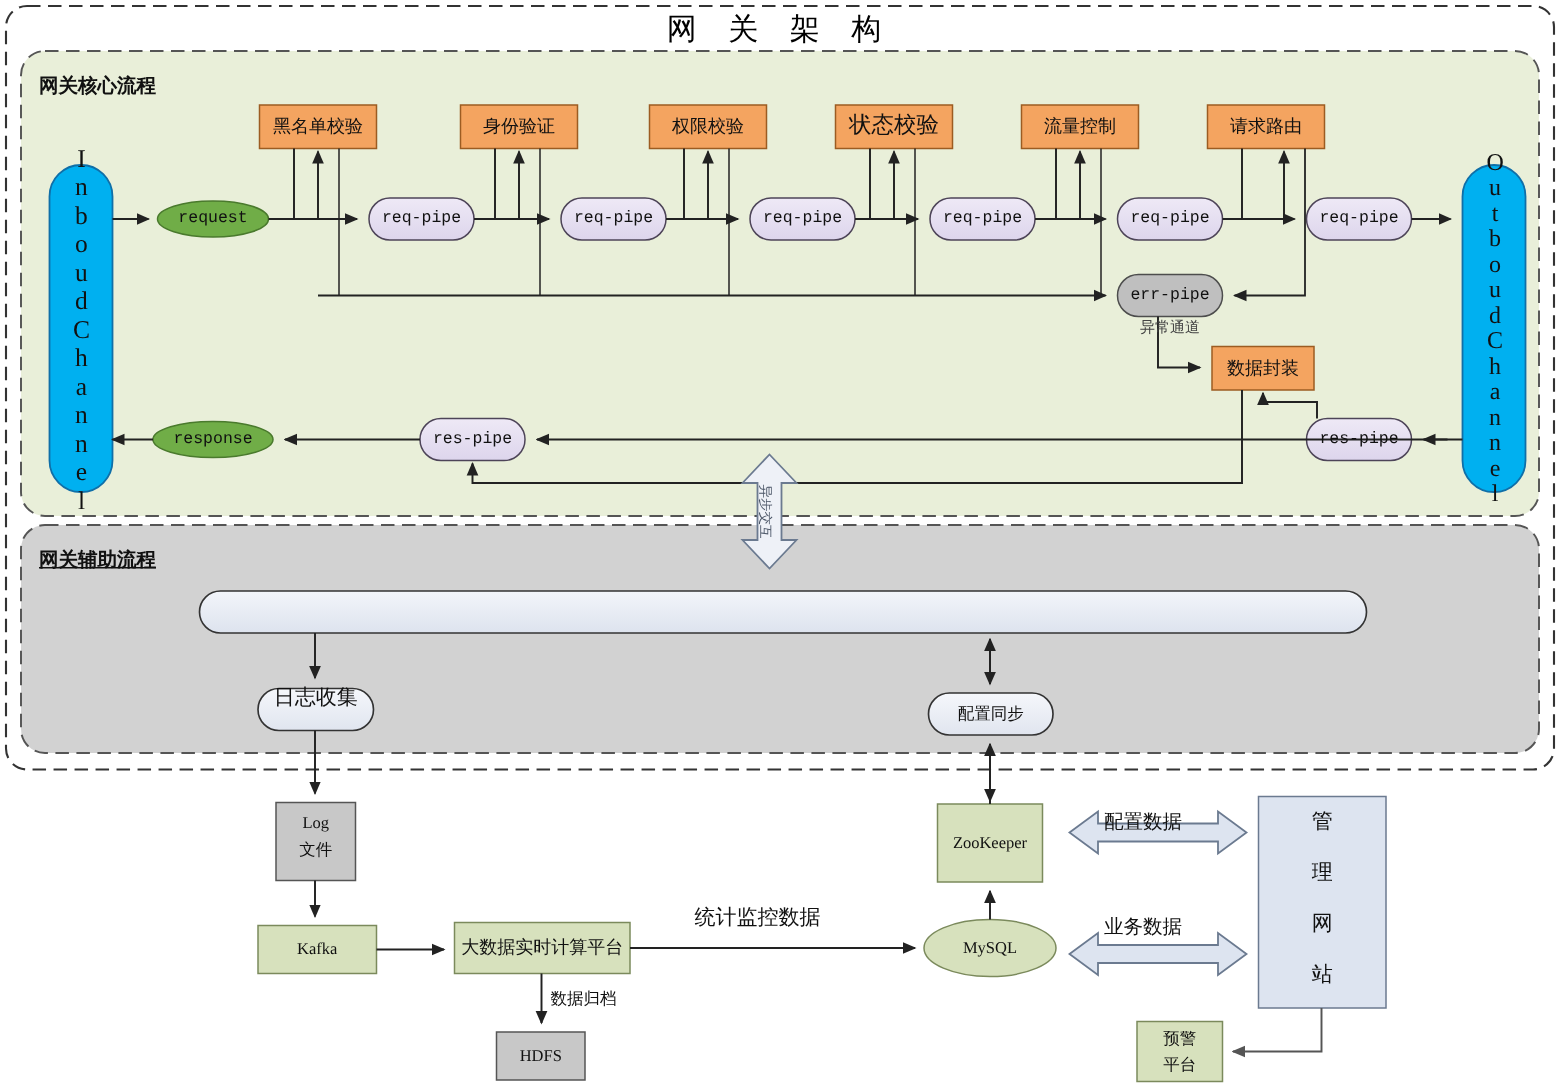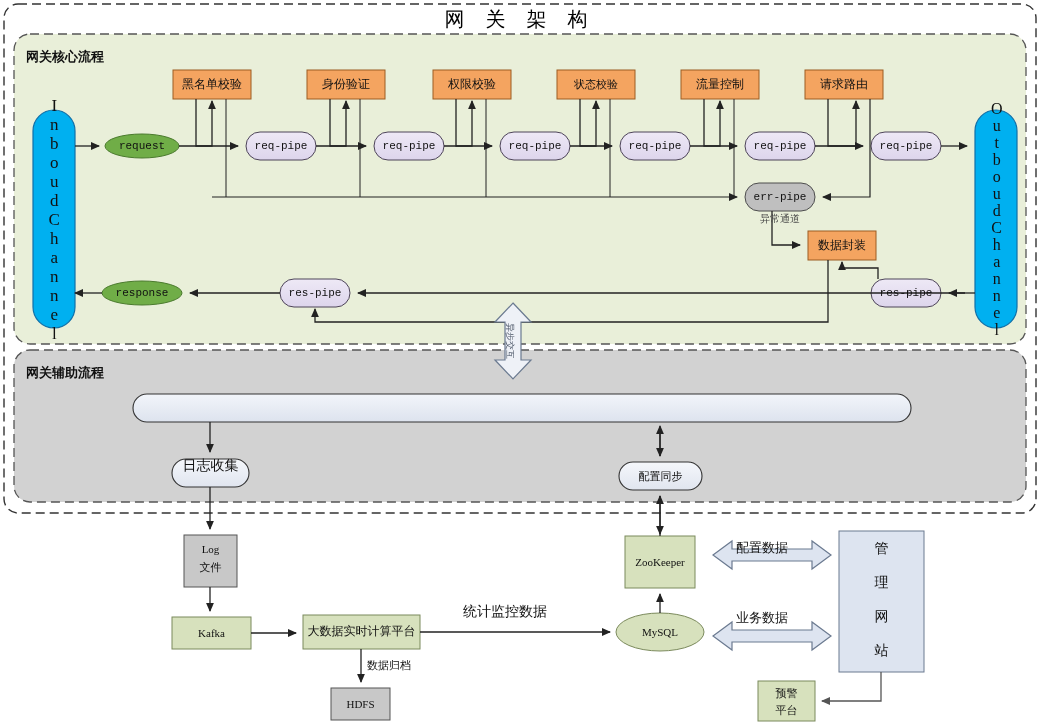--- a/index.html
+++ b/index.html
@@ -174,29 +174,29 @@
     <path d="M881,672 L881,701 L822,701" fill="none" stroke="#555" stroke-width="1.3" marker-end="url(#ah-g)"></path>
 
     <path d="M713,555 L732,541 L732,549 L812,549 L812,541 L831,555 L812,569 L812,561 L732,561 L732,569 Z" fill="#dde4f0" stroke="#6b7a90" stroke-width="1.2"></path>
 
     <path d="M713,636 L732,622 L732,630 L812,630 L812,622 L831,636 L812,650 L812,642 L732,642 L732,650 Z" fill="#dde4f0" stroke="#6b7a90" stroke-width="1.2"></path>
   </svg>
 
   <div class="lbl title">网 关 架 构</div>
 
   <div class="lbl section-cap" style="left:26px;top:48px;">网关核心流程</div>
-  <div class="lbl section-cap" style="left:26px;top:364px;">网关辅助流程</div>
+  <div class="lbl section-cap" style="left:26px;top:364px;text-decoration:underline;">网关辅助流程</div>
 
   <div class="ntext vert" style="left:33px;top:110px;width:42px;height:218px;font-size:17px;">InboudChannel</div>
   <div class="ntext vert" style="left:975px;top:110px;width:42px;height:218px;font-size:16px;">OutboudChannel</div>
 
   <div class="ntext" style="left:173px;top:70px;width:78px;height:29px;font-size:12px;">黑名单校验</div>
   <div class="ntext" style="left:307px;top:70px;width:78px;height:29px;font-size:12px;">身份验证</div>
   <div class="ntext" style="left:433px;top:70px;width:78px;height:29px;font-size:12px;">权限校验</div>
-  <div class="ntext" style="left:557px;top:70px;width:78px;height:29px;font-size:11px;">状态校验</div>
+  <div class="ntext" style="left:557px;top:70px;width:78px;height:29px;font-size:15px;">状态校验</div>
   <div class="ntext" style="left:681px;top:70px;width:78px;height:29px;font-size:12px;">流量控制</div>
   <div class="ntext" style="left:805px;top:70px;width:78px;height:29px;font-size:12px;">请求路由</div>
 
   <div class="ntext mono" style="left:105px;top:134px;width:74px;height:24px;font-size:11px;">request</div>
   <div class="ntext mono" style="left:102px;top:281px;width:80px;height:24px;font-size:11px;">response</div>
 
   <div class="ntext mono" style="left:246px;top:132px;width:70px;height:28px;font-size:11px;">req-pipe</div>
   <div class="ntext mono" style="left:374px;top:132px;width:70px;height:28px;font-size:11px;">req-pipe</div>
   <div class="ntext mono" style="left:500px;top:132px;width:70px;height:28px;font-size:11px;">req-pipe</div>
   <div class="ntext mono" style="left:620px;top:132px;width:70px;height:28px;font-size:11px;">req-pipe</div>

